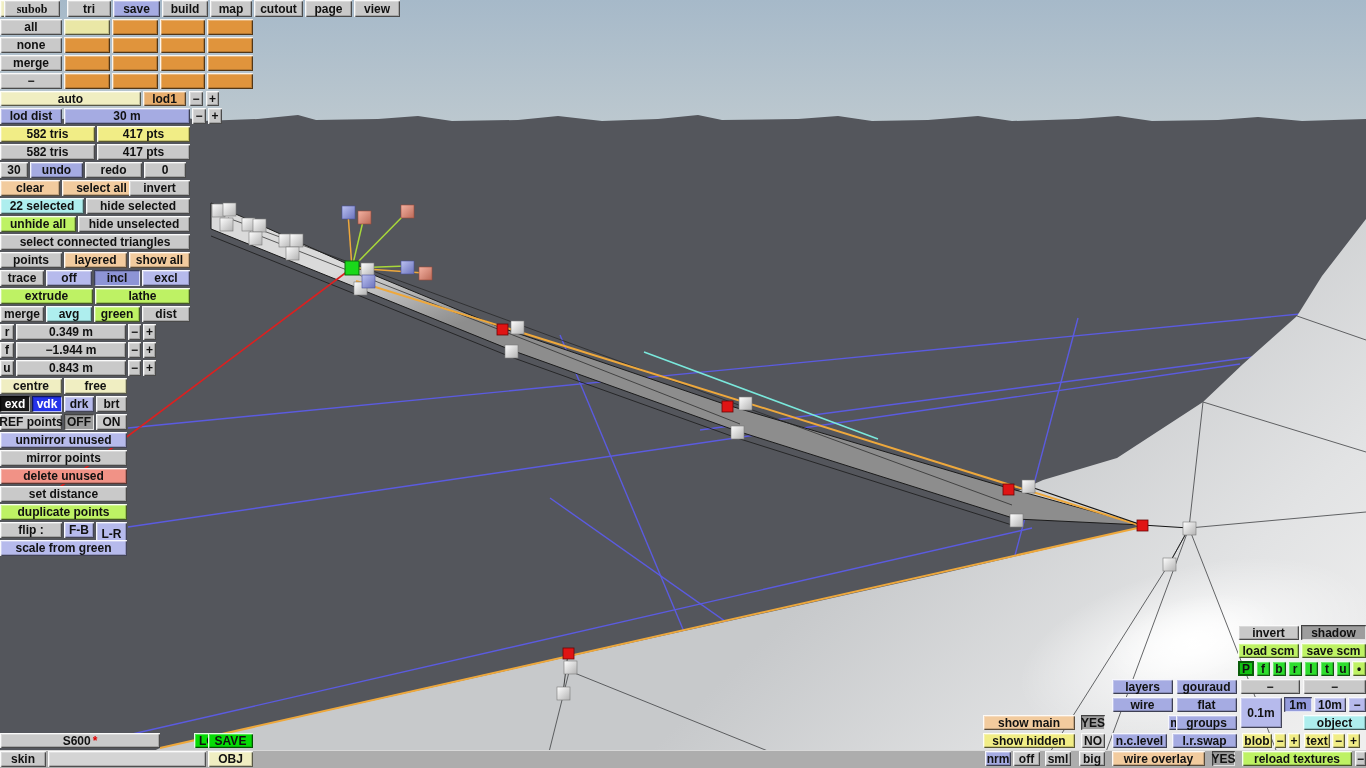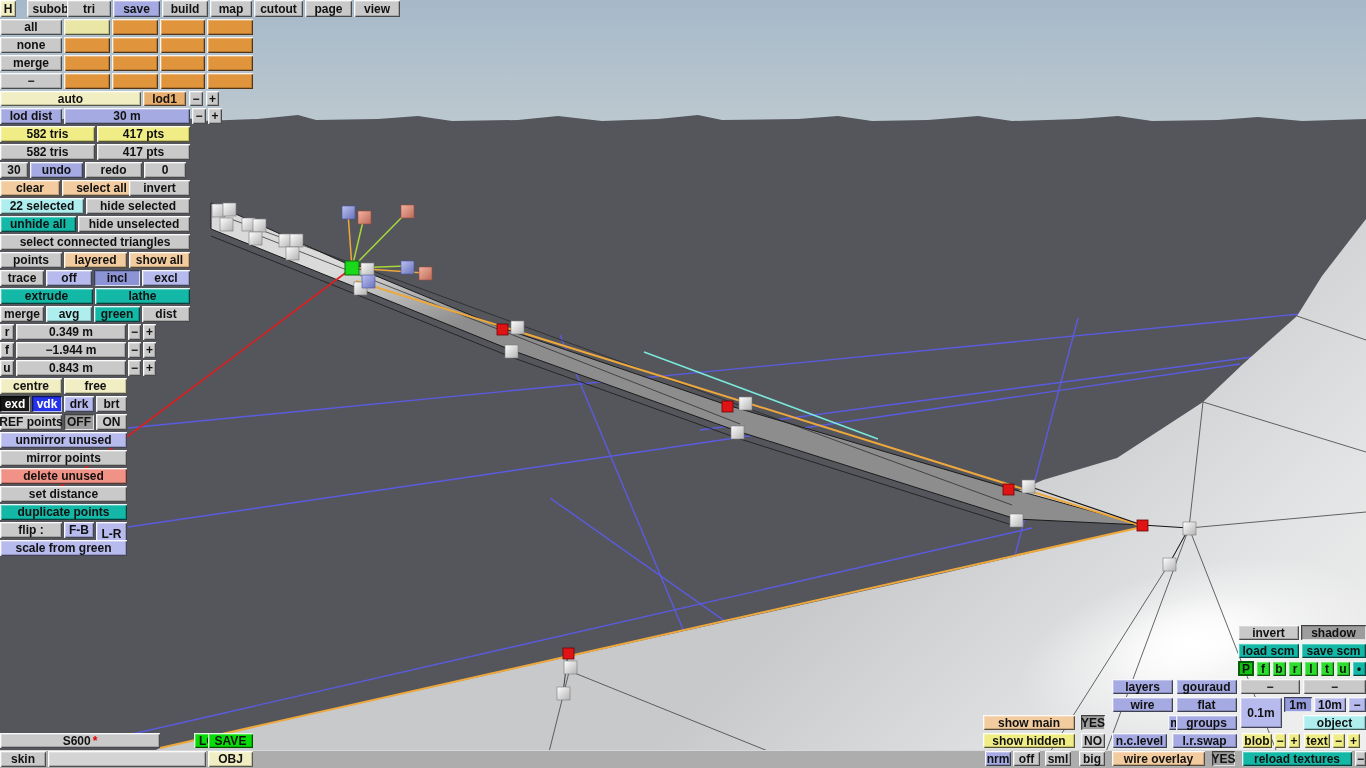--- a/index.html
+++ b/index.html
@@ -11,21 +11,21 @@
        box-shadow:inset 1px 1px 0 rgba(255,255,255,.85),inset 2px 2px 0 rgba(255,255,255,.3),
                   inset -1px -1px 0 rgba(0,0,0,.55),inset -2px -2px 0 rgba(0,0,0,.18);}
   .press{box-shadow:inset 1px 1px 0 rgba(0,0,0,.5),inset 2px 2px 0 rgba(0,0,0,.15),
                     inset -1px -1px 0 rgba(255,255,255,.7);}
   .gray{background:#c9c9c9}.dgray{background:#9d9d9d}
   .purple{background:#a5abe2}.lpurple{background:#b6baec}
   .mpurple{background:#8d94d6}.dpurple{background:#949cdc}
   .yellow{background:#f1ed86}.cream{background:#f0eec2}
   .peach{background:#f2cb9e}.tan{background:#e7ae6e}
   .orange{background:#e0943c}.cellsel{background:#eae7a6}
-  .cyan{background:#aeeeee}.green{background:#14b8a6}
+  .cyan{background:#aeeeee}.green{background:#bef264}
   .bgreen{background:#06dc06}.fgreen{background:#2ede2e}
   .pbtn{background:#12c212;box-shadow:inset 0 0 0 2px #0a5c0a;}
   .salmon{background:#f19286}.black{background:#161616;color:#fff}
   .vblue{background:#2433ea;color:#fff}.field{background:#d4d4d4}
   .star{color:#e00000;margin-left:2px;font-weight:700;}
   .statusbar{position:absolute;left:0;top:750px;width:1366px;height:18px;
              background:#adadad;box-shadow:inset 0 1px 0 #d8d8d8;}
 </style>
 </head>
 <body>
@@ -176,21 +176,21 @@
           <rect x="1137" y="520" width="11" height="11"></rect>
       <rect x="563" y="648" width="11" height="11"></rect>
     </g>
     <rect fill="#1ad81a" stroke="#0b6b0b" stroke-width="1" x="345" y="261" width="14" height="14"></rect>
   </g>
 </svg>
 
 <div class="statusbar"></div>
 <div id="ui">
       <div class="btn cream" style="left: 0px; top: 0px; width: 16px; height: 17px;">H</div>
-      <div class="btn gray" style="left: 27px; top: 0px; width: 47px; height: 17px;">subob</div>
+      <div class="btn gray" style="left: 4px; top: 0px; width: 56px; height: 17px; font-family: Liberation Serif, serif;">subob</div>
       <div class="btn gray" style="left: 67px; top: 0px; width: 44px; height: 17px;">tri</div>
       <div class="btn purple" style="left: 113px; top: 0px; width: 47px; height: 17px;">save</div>
       <div class="btn gray" style="left: 162px; top: 0px; width: 46px; height: 17px;">build</div>
       <div class="btn gray" style="left: 210px; top: 0px; width: 42px; height: 17px;">map</div>
       <div class="btn gray" style="left: 254px; top: 0px; width: 49px; height: 17px;">cutout</div>
       <div class="btn gray" style="left: 305px; top: 0px; width: 47px; height: 17px;">page</div>
       <div class="btn gray" style="left: 354px; top: 0px; width: 46px; height: 17px;">view</div>
       <div class="btn gray" style="left: 0px; top: 19px; width: 62px; height: 16px;">all</div>
       <div class="btn cellsel" style="left: 64px; top: 19px; width: 46px; height: 16px;"></div>
       <div class="btn orange" style="left: 112px; top: 19px; width: 46px; height: 16px;"></div>

